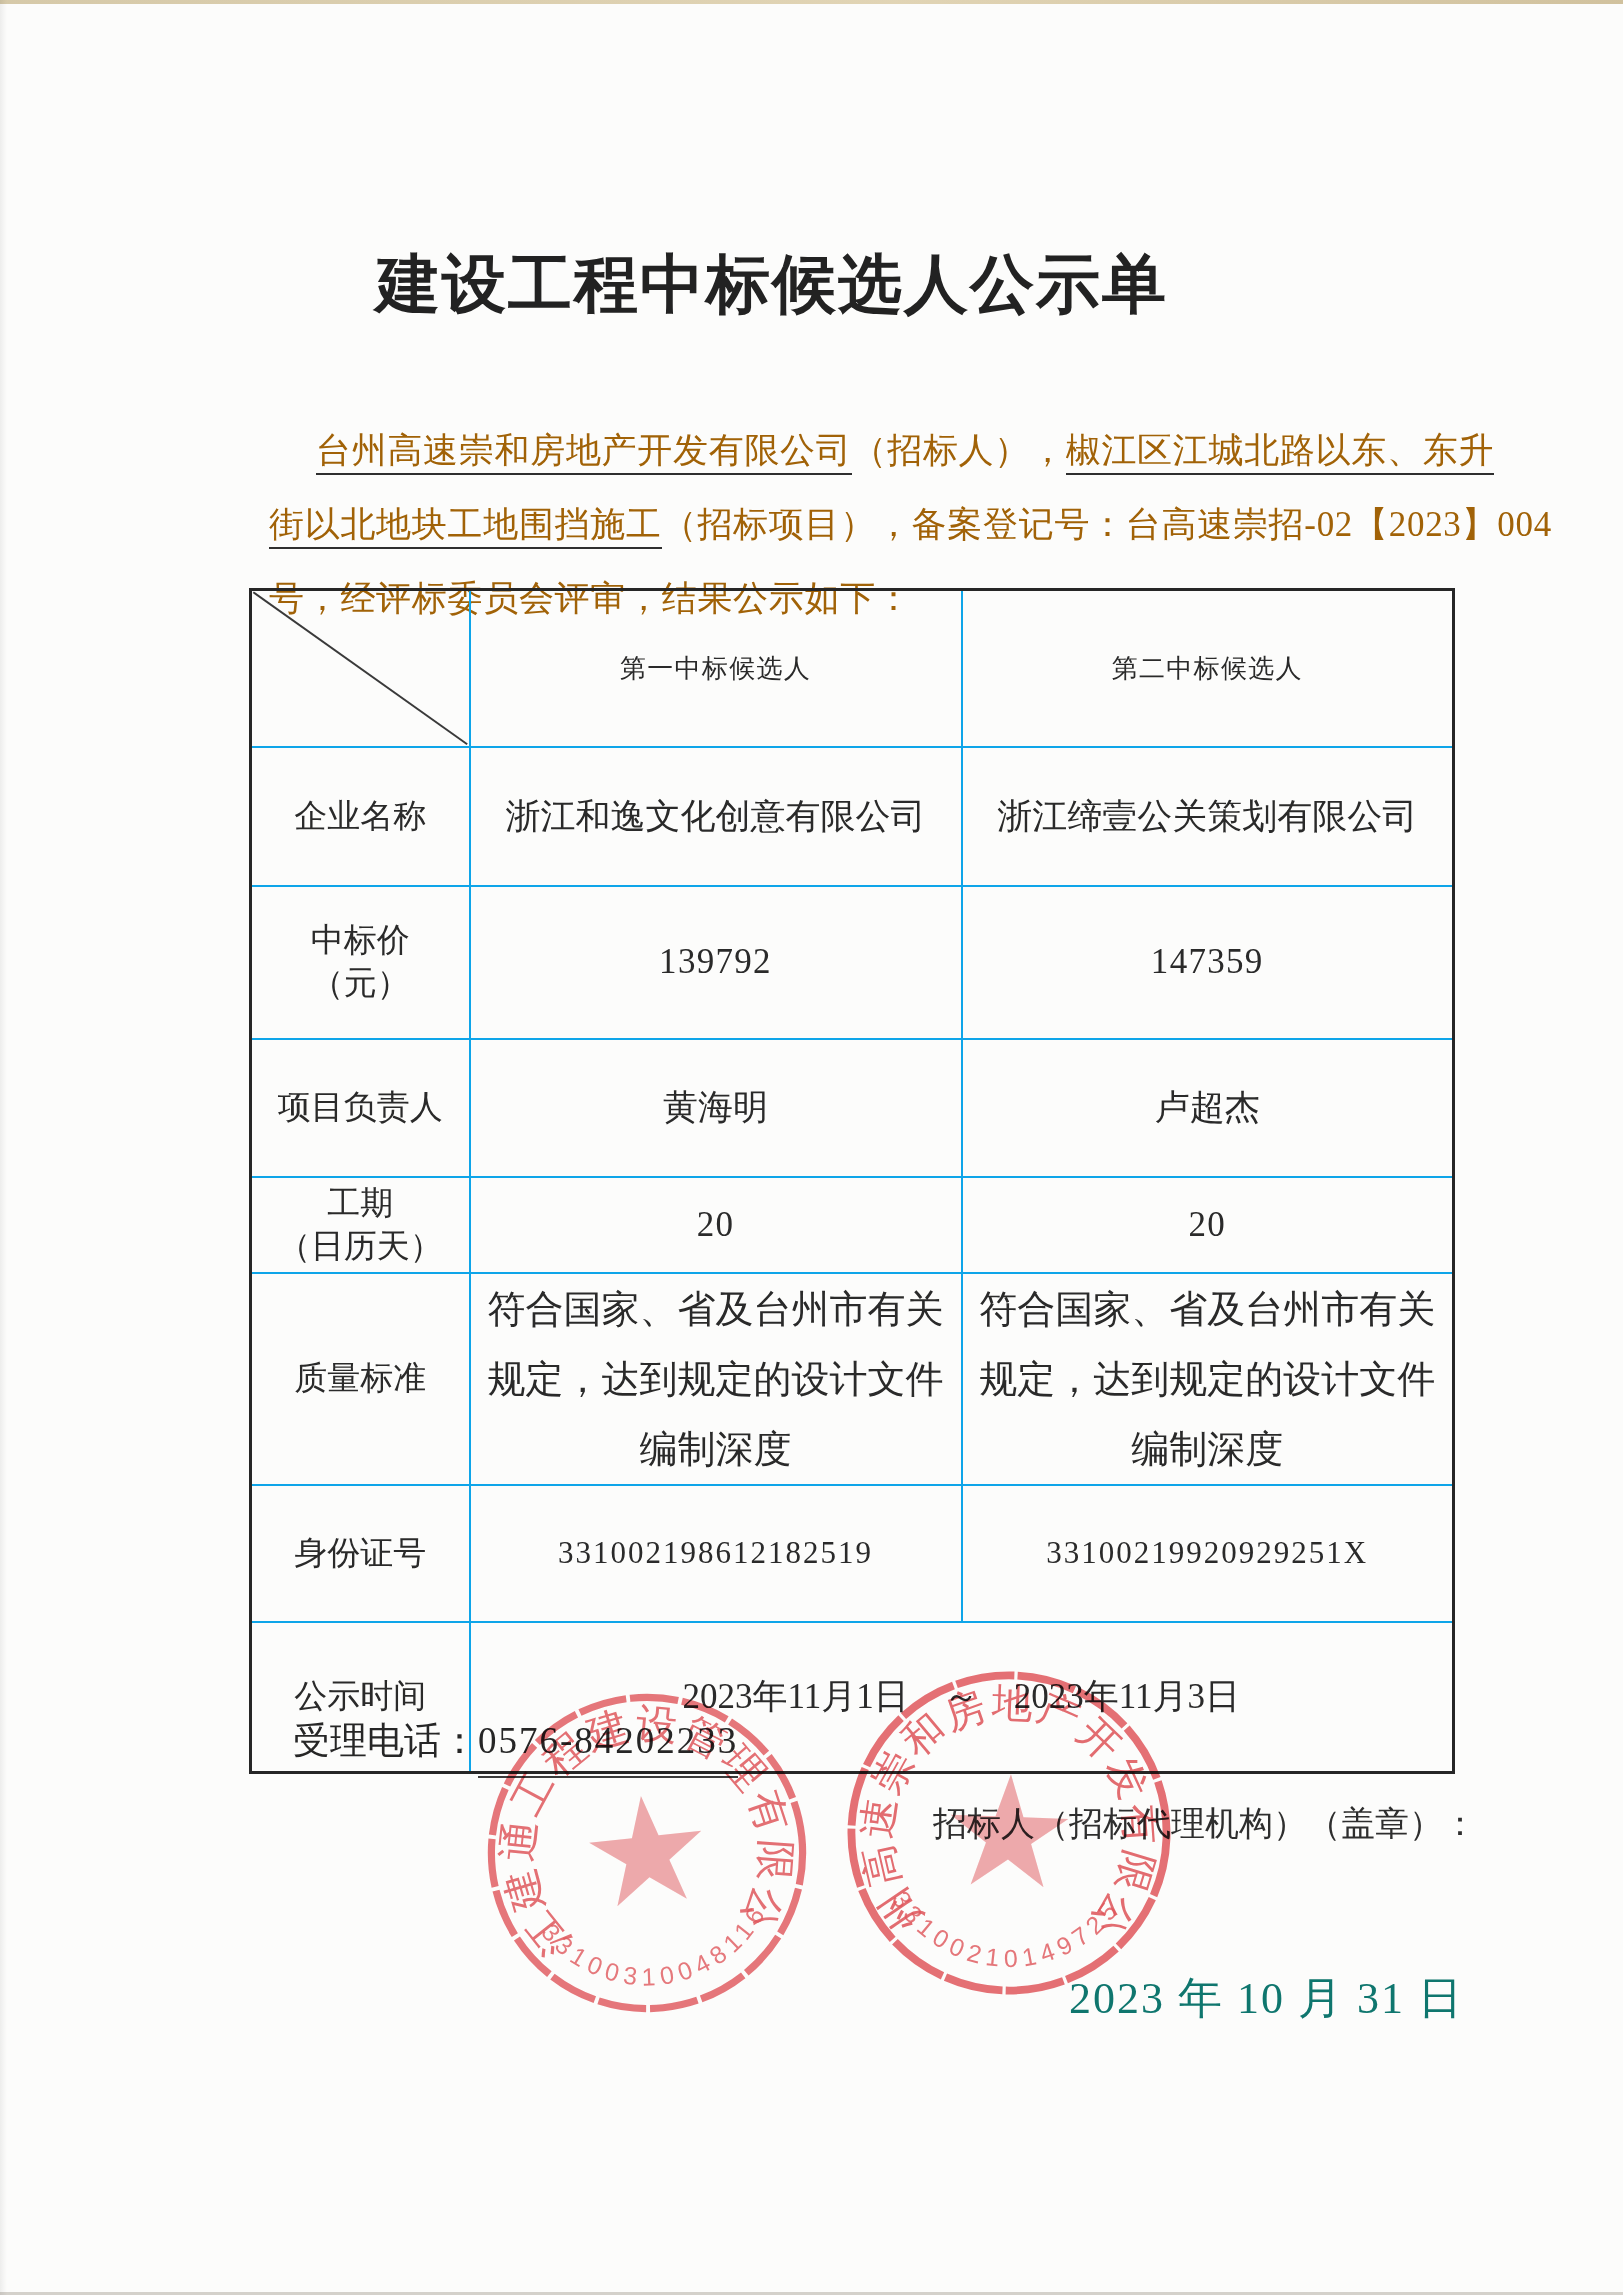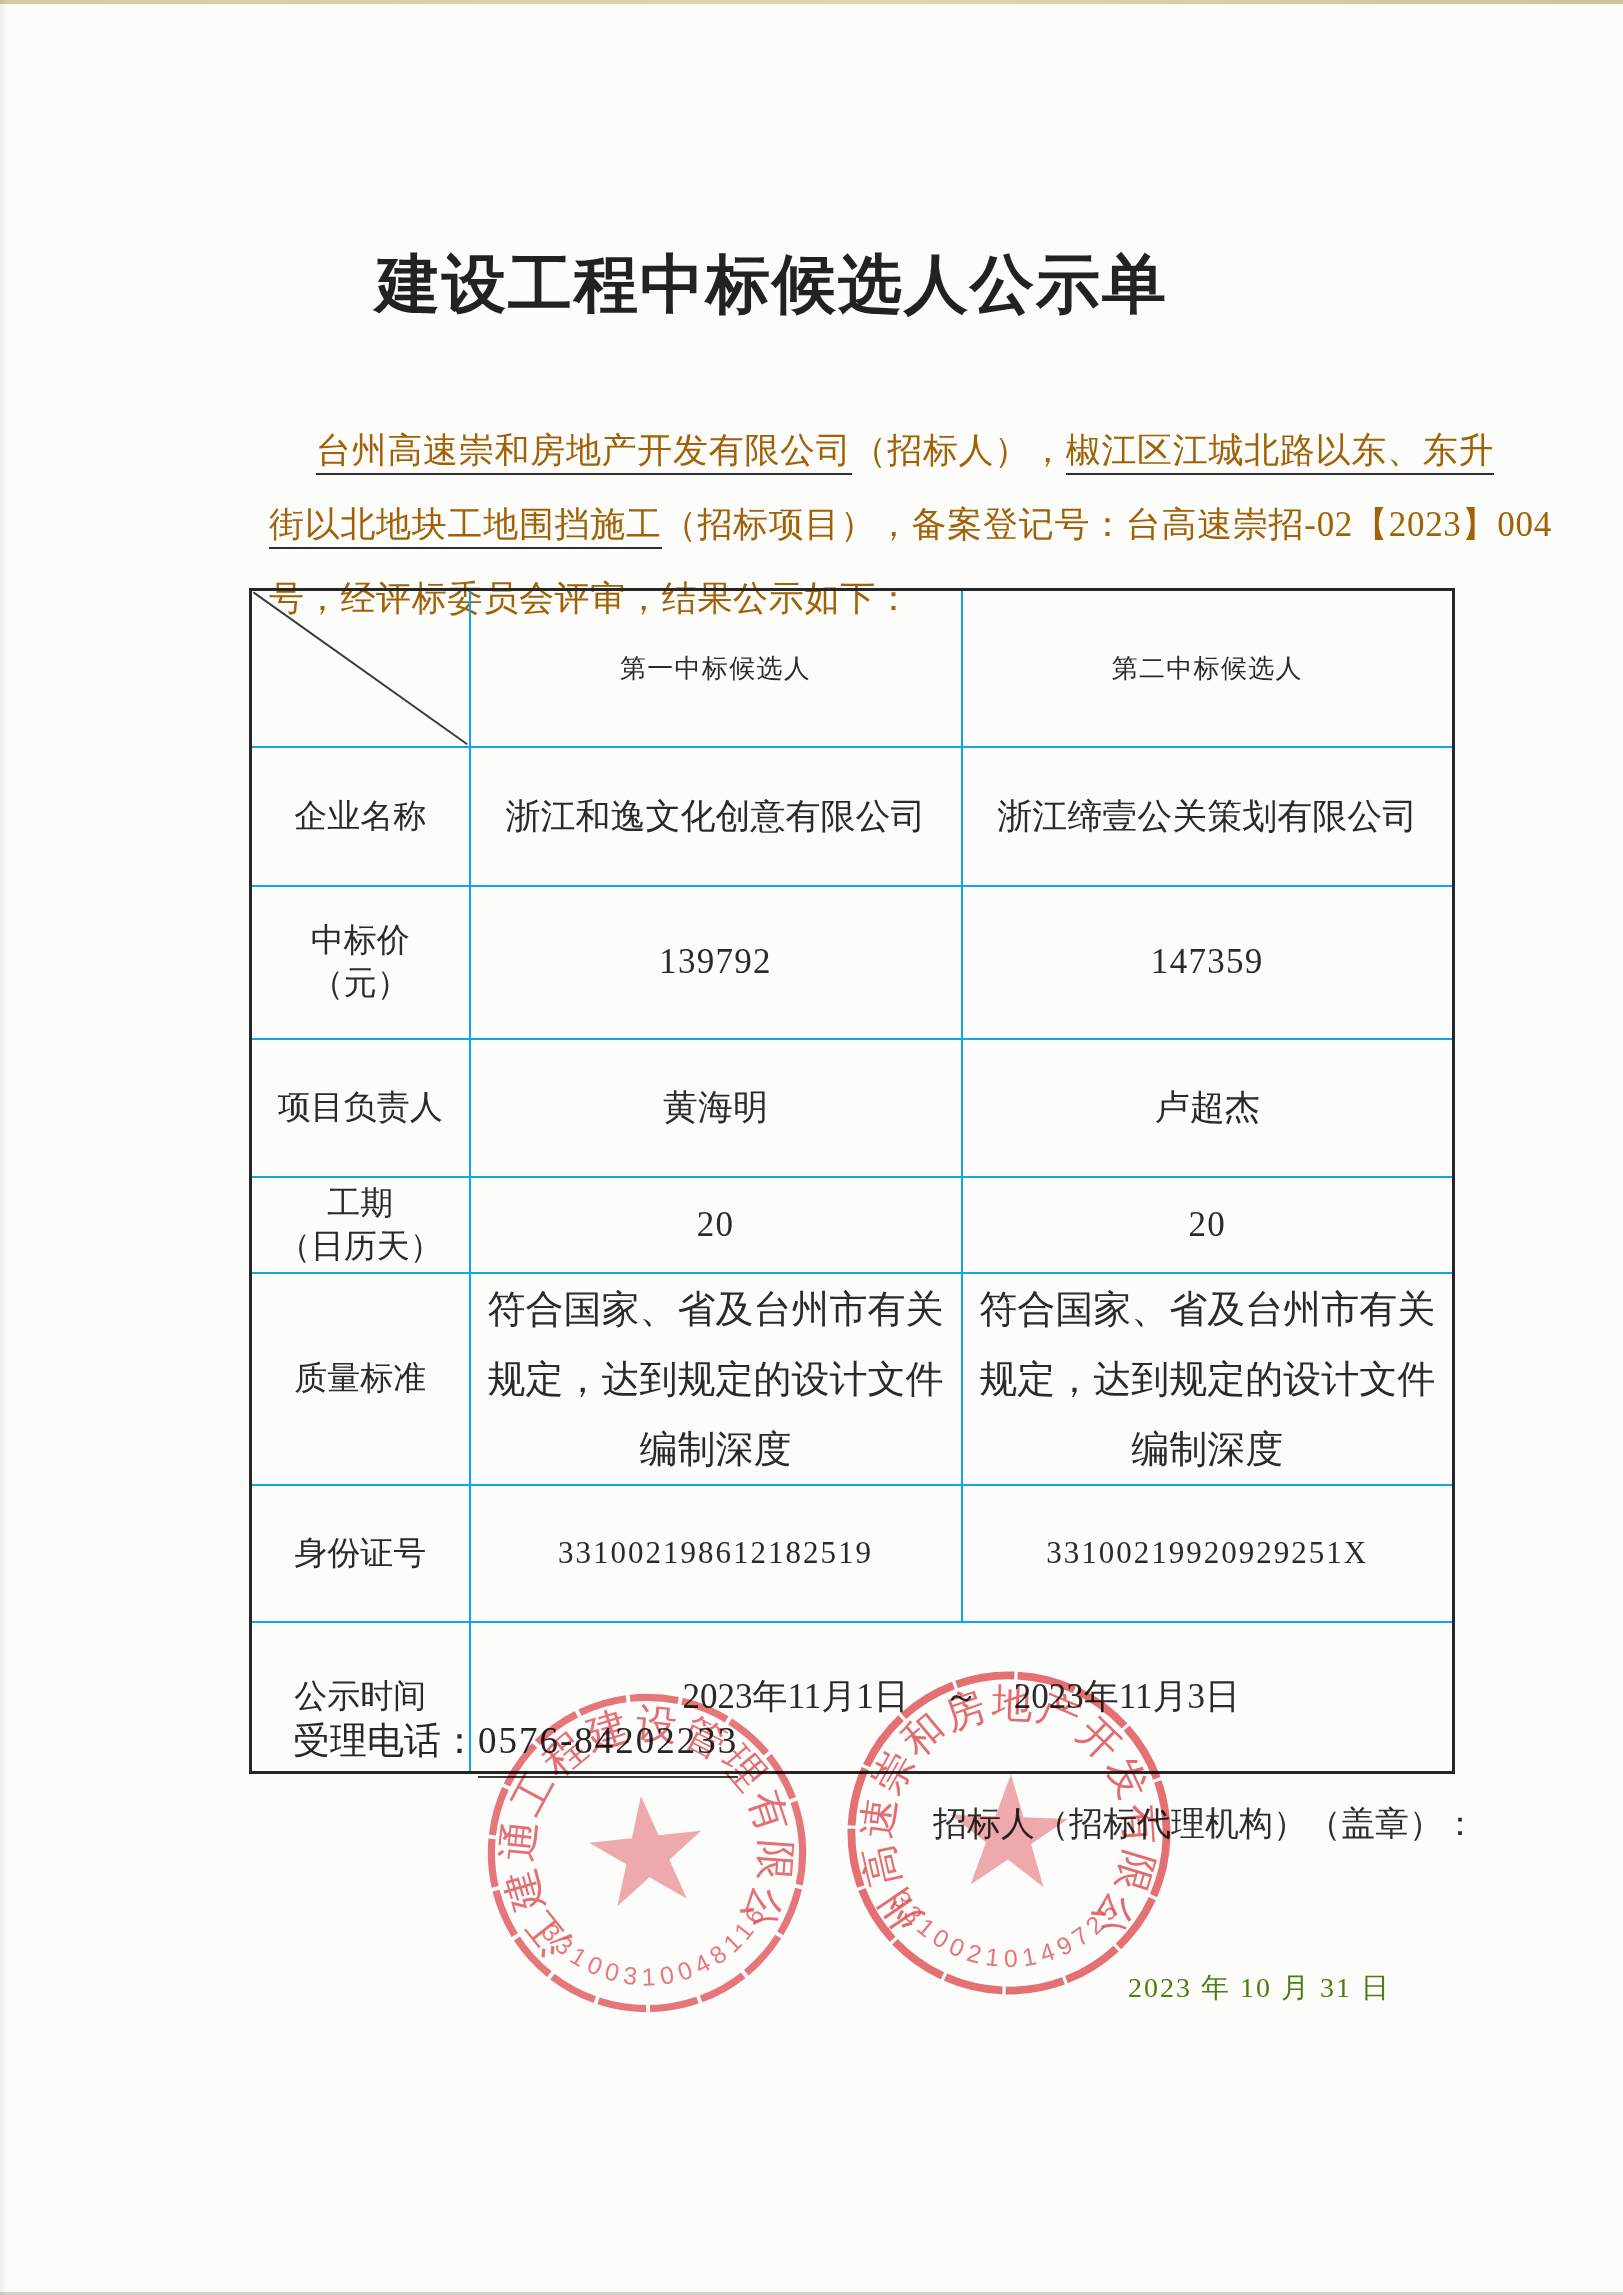--- a/index.html
+++ b/index.html
@@ -73,22 +73,22 @@
   .phone-line{
     position:absolute;top:1716px;left:293px;
     font-size:37px;white-space:nowrap;
   }
   .phone-num{border-bottom:2.6px solid #3a3a3a;padding-bottom:15px;letter-spacing:2px;}
   .sign-line{
     position:absolute;top:1801px;left:933px;
     font-size:34px;white-space:nowrap;color:#2e2e2e;
   }
   .date-line{
-    position:absolute;top:1969px;left:1128px;
-    font-size:28px;letter-spacing:2px;white-space:nowrap;color:#4d7c0f;
+    position:absolute;top:1969px;left:1069px;
+    font-size:44px;letter-spacing:2px;white-space:nowrap;color:#0f766e;
   }
   .seal{position:absolute;mix-blend-mode:multiply;opacity:.92;}
   .seal-left{top:1683px;left:477px;transform:rotate(-6deg);}
   .seal-right{top:1663px;left:839px;transform:rotate(2deg);}
   .seal text{font-family:"Liberation Sans","DejaVu Sans",sans-serif;}
 </style>
 </head>
 <body>
 
 <div class="page">

